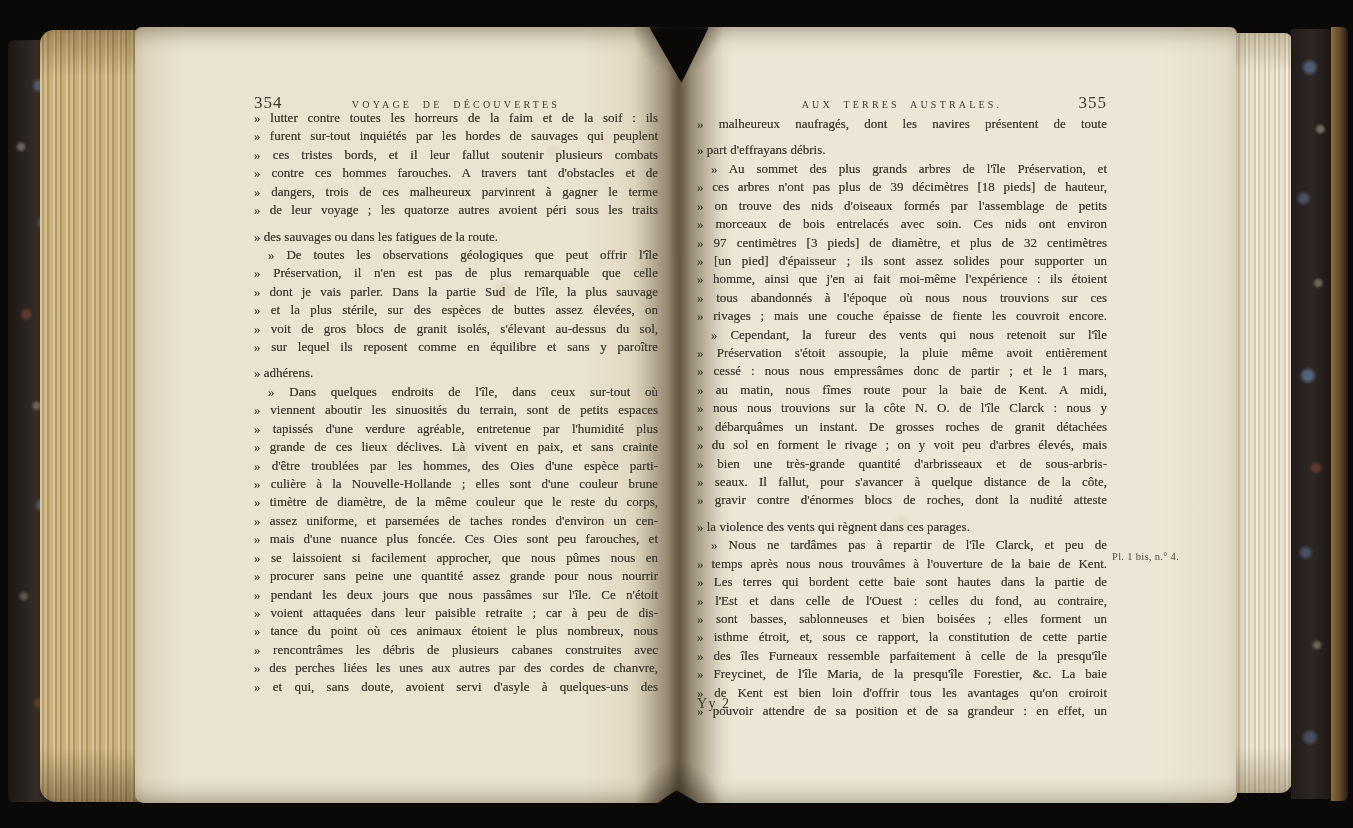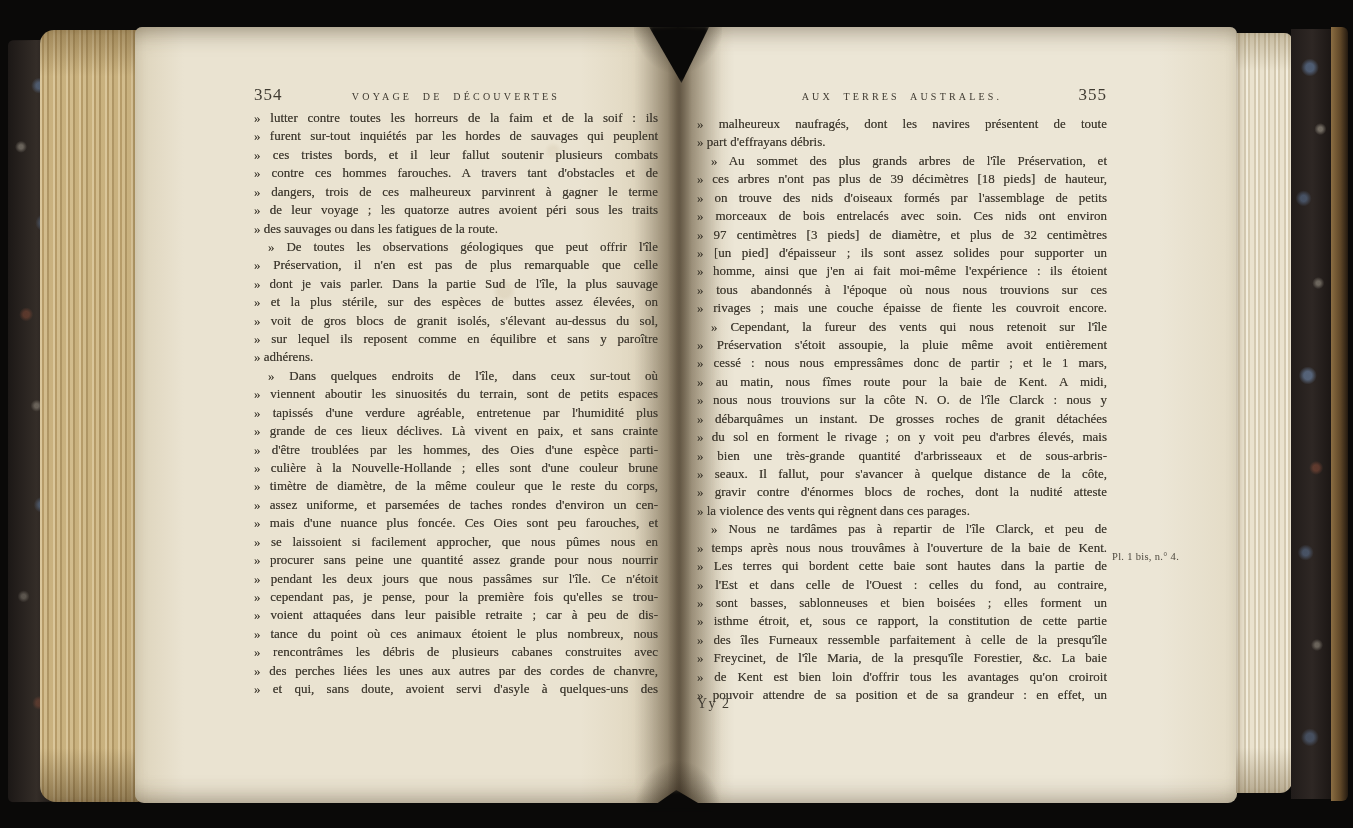--- a/index.html
+++ b/index.html
@@ -107,36 +107,36 @@
       radial-gradient(circle at 62% 80%, rgba(210,203,185,.38) 0 2px, transparent 6px),
       radial-gradient(circle at 45% 92%, rgba(101,128,166,.45) 0 4px, transparent 9px),
       linear-gradient(90deg,#211c1a,#2e2724 50%,#1a1513);
   }
   .leather-right{
     position:absolute;left:1331px;top:27px;width:17px;height:774px;
     border-radius:0 6px 6px 0;
     background:linear-gradient(90deg,#8a6d42,var(--leather,#5f4728) 55%,#241a10);
   }
   
-  .header-row{position:absolute;display:flex;align-items:baseline;color:var(--ink,#3f3a31);}
+  .header-row{position:absolute;display:flex;align-items:baseline;color:var(--ink,#3f3a31);margin-top:8px;}
   .header-left{left:254px;top:85px;width:404px;}
   .header-right{left:697px;top:85px;width:410px;}
   .pagenum{font-size:17px;letter-spacing:1px;width:48px;}
   .header-right .pagenum{text-align:right;}
   .running{flex:1;text-align:center;font-size:10px;letter-spacing:3.2px;word-spacing:5px;}
   .body-text{
     position:absolute;color:var(--ink,#3f3a31);
     font-size:13px;line-height:18.42px;
     text-shadow:0 0 .5px rgba(62,55,42,.7);
   }
   .body-left{left:254px;top:109px;width:404px;}
   .body-right{left:697px;top:115px;width:410px;}
   .line{text-align:justify;text-align-last:justify;}
   .line.indent{text-indent:14px;}
-  .line.end{text-align-last:left;}
+  .line.end{text-align-last:left;margin-top:8px;}
   .margin-note{
     position:absolute;left:1112px;top:510px;width:90px;
     font-size:10.5px;letter-spacing:.3px;color:#4d483e;margin-top:41px;
   }
   .signature{
     position:absolute;left:697px;top:696px;width:345px;text-align:left;
     font-size:14px;letter-spacing:1.5px;color:var(--ink,#3f3a31);
   }
 </style>
 </head>
@@ -184,21 +184,20 @@
       <div class="line">» tapissés d'une verdure agréable, entretenue par l'humidité plus</div>
       <div class="line">» grande de ces lieux déclives. Là vivent en paix, et sans crainte</div>
       <div class="line">» d'être troublées par les hommes, des Oies d'une espèce parti-</div>
       <div class="line">» culière à la Nouvelle-Hollande ; elles sont d'une couleur brune</div>
       <div class="line">» timètre de diamètre, de la même couleur que le reste du corps,</div>
       <div class="line">» assez uniforme, et parsemées de taches rondes d'environ un cen-</div>
       <div class="line">» mais d'une nuance plus foncée. Ces Oies sont peu farouches, et</div>
       <div class="line">» se laissoient si facilement approcher, que nous pûmes nous en</div>
       <div class="line">» procurer sans peine une quantité assez grande pour nous nourrir</div>
       <div class="line">» pendant les deux jours que nous passâmes sur l'île. Ce n'étoit</div>
-      <div class="line">» cependant pas, je pense, pour la première fois qu'elles se trou-</div>
       <div class="line">» voient attaquées dans leur paisible retraite ; car à peu de dis-</div>
       <div class="line">» tance du point où ces animaux étoient le plus nombreux, nous</div>
       <div class="line">» rencontrâmes les débris de plusieurs cabanes construites avec</div>
       <div class="line">» des perches liées les unes aux autres par des cordes de chanvre,</div>
       <div class="line">» et qui, sans doute, avoient servi d'asyle à quelques-uns des</div>
     </div>
 
   <div class="header-row header-right">
     <span class="pagenum"></span>
     <span class="running">AUX TERRES AUSTRALES.</span>

